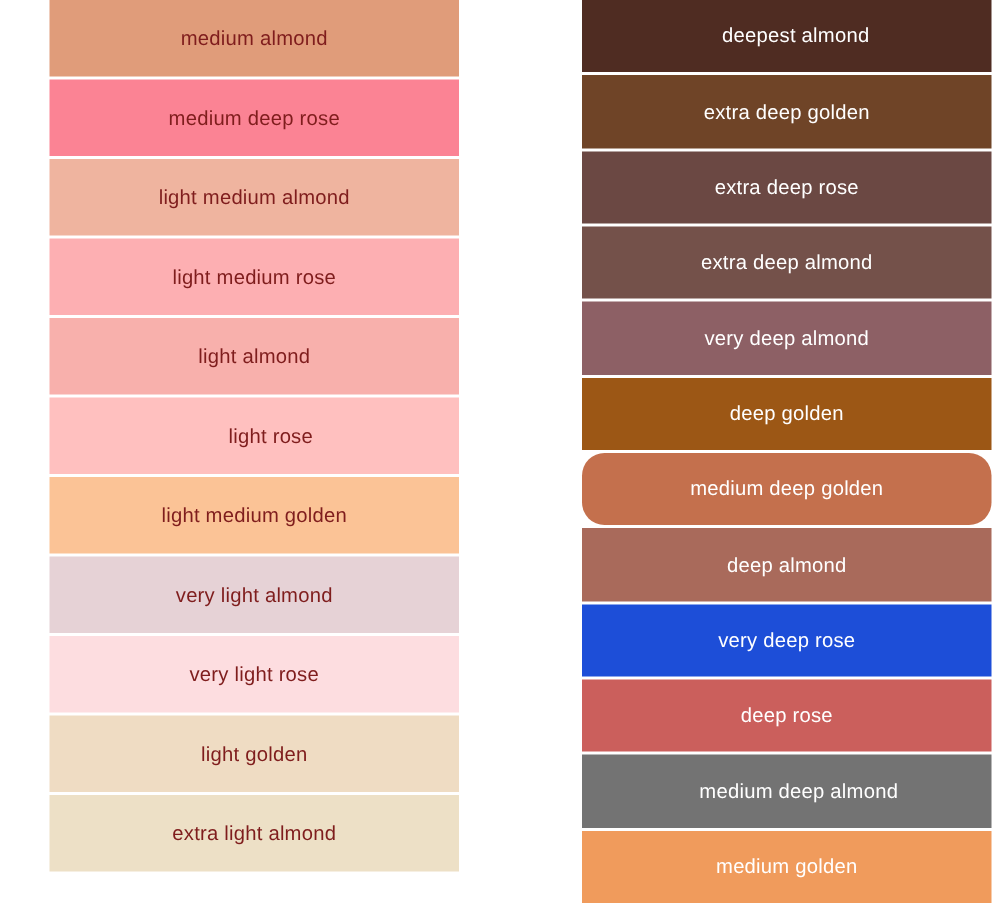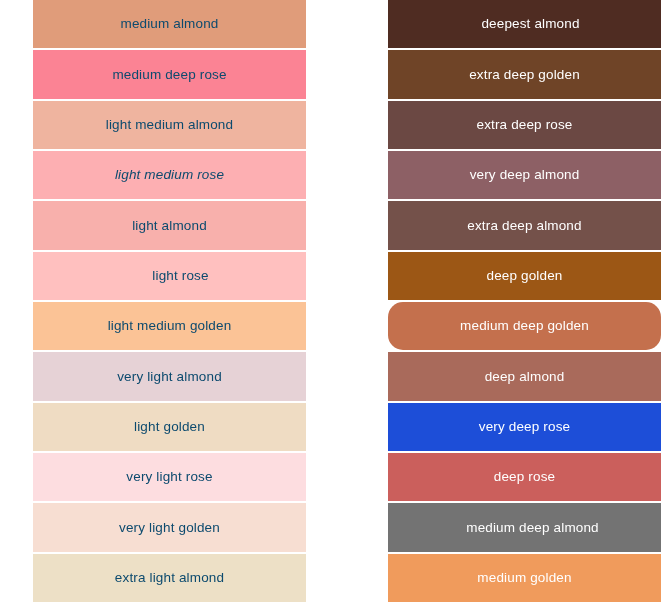--- a/index.html
+++ b/index.html
@@ -46,81 +46,78 @@
   }
   .swatch-label {
     font-size: 13.5px;
     letter-spacing: 0.15px;
     line-height: 1;
     text-align: center;
     white-space: nowrap;
     user-select: none;
   }
   .tone-dark .swatch-label { color: #ffffff; }
-  .tone-light .swatch-label { color: #0c4a6e; }
+  .tone-light .swatch-label { color: #7f1d1d; }
   
   .palette-column .swatch:first-child { margin-top: 0; }
 </style>
 </head>
 <body>
 
 <div id="palette-board">
   <div class="palette-column col-left">
       <div class="swatch tone-light" style="background-color: rgb(224, 156, 122);">
         <span class="swatch-label">medium almond</span>
       </div>
       <div class="swatch tone-light" style="background-color: rgb(251, 131, 148);">
         <span class="swatch-label">medium deep rose</span>
       </div>
       <div class="swatch tone-light" style="background-color: rgb(239, 180, 159);">
         <span class="swatch-label">light medium almond</span>
       </div>
-      <div class="swatch tone-light" style="background-color: rgb(253, 175, 178); font-style: italic;">
+      <div class="swatch tone-light" style="background-color: rgb(253, 175, 178);">
         <span class="swatch-label">light medium rose</span>
       </div>
       <div class="swatch tone-light" style="background-color: rgb(248, 176, 172);">
         <span class="swatch-label">light almond</span>
       </div>
       <div class="swatch tone-light" style="background-color: rgb(255, 192, 191); padding-left: 22px;">
         <span class="swatch-label">light rose</span>
       </div>
       <div class="swatch tone-light" style="background-color: rgb(251, 195, 150);">
         <span class="swatch-label">light medium golden</span>
       </div>
       <div class="swatch tone-light" style="background-color: rgb(230, 210, 214);">
         <span class="swatch-label">very light almond</span>
       </div>
-      <div class="swatch tone-light" style="background-color: rgb(239, 220, 195);">
-        <span class="swatch-label">light golden</span>
-      </div>
       <div class="swatch tone-light" style="background-color: rgb(253, 221, 224);">
         <span class="swatch-label">very light rose</span>
       </div>
-      <div class="swatch tone-light" style="background-color: rgb(247, 222, 210);">
-        <span class="swatch-label">very light golden</span>
+      <div class="swatch tone-light" style="background-color: rgb(239, 220, 195);">
+        <span class="swatch-label">light golden</span>
       </div>
       <div class="swatch tone-light" style="background-color: rgb(237, 224, 198);">
         <span class="swatch-label">extra light almond</span>
       </div>
     </div>
   <div class="palette-column col-right">
       <div class="swatch tone-dark" style="background-color: rgb(79, 44, 34); padding-left: 12px;">
         <span class="swatch-label">deepest almond</span>
       </div>
       <div class="swatch tone-dark" style="background-color: rgb(111, 68, 39);">
         <span class="swatch-label">extra deep golden</span>
       </div>
       <div class="swatch tone-dark" style="background-color: rgb(107, 72, 67);">
         <span class="swatch-label">extra deep rose</span>
       </div>
+      <div class="swatch tone-dark" style="background-color: rgb(116, 81, 74);">
+        <span class="swatch-label">extra deep almond</span>
+      </div>
       <div class="swatch tone-dark" style="background-color: rgb(141, 96, 101);">
         <span class="swatch-label">very deep almond</span>
-      </div>
-      <div class="swatch tone-dark" style="background-color: rgb(116, 81, 74);">
-        <span class="swatch-label">extra deep almond</span>
       </div>
       <div class="swatch tone-dark" style="background-color: rgb(156, 87, 21);">
         <span class="swatch-label">deep golden</span>
       </div>
       <div class="swatch tone-dark" style="background-color: rgb(196, 112, 77); border-radius: 15px;">
         <span class="swatch-label">medium deep golden</span>
       </div>
       <div class="swatch tone-dark" style="background-color: rgb(169, 106, 91);">
         <span class="swatch-label">deep almond</span>
       </div>

